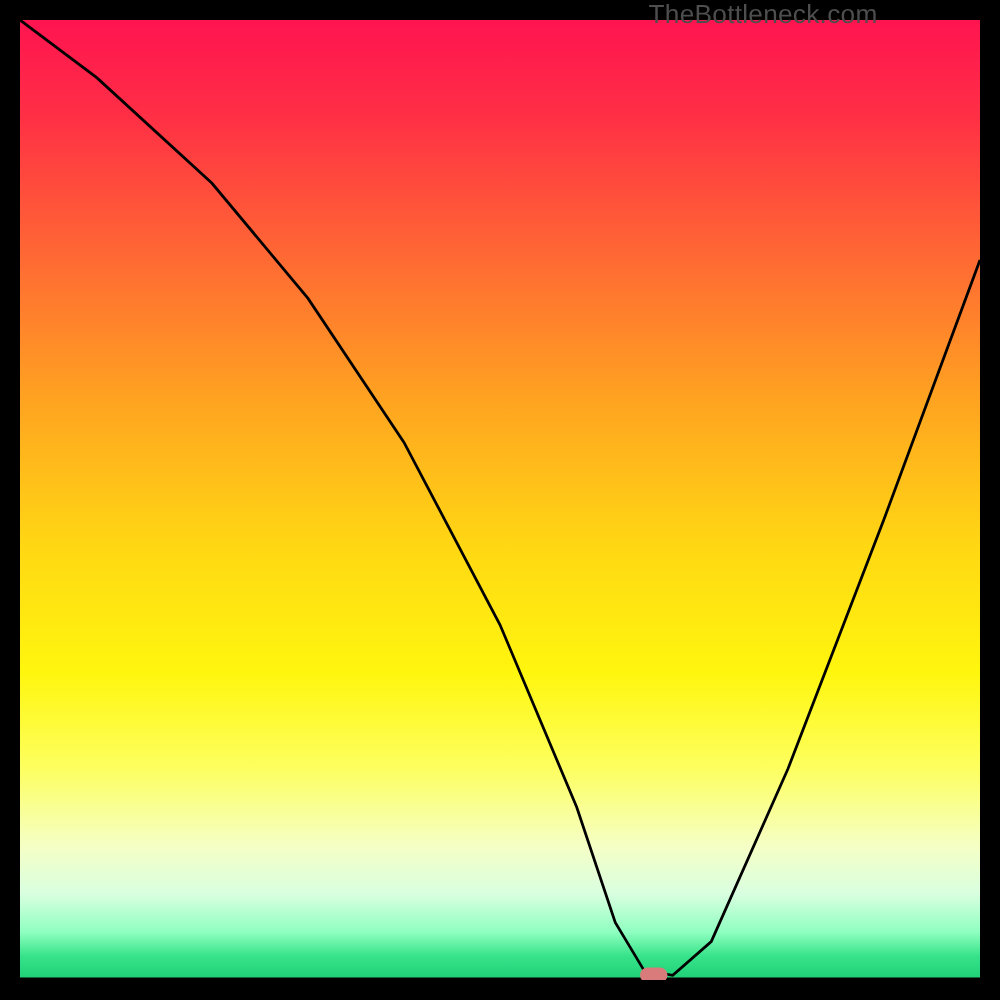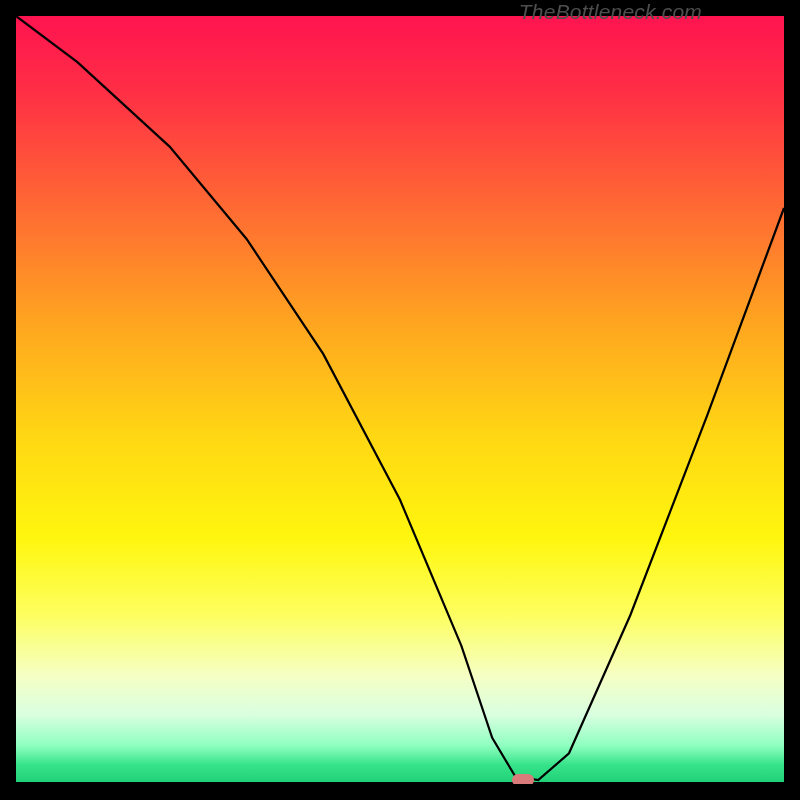--- a/index.html
+++ b/index.html
@@ -9,21 +9,20 @@
     height: 800px;
     background: #000;
     overflow: hidden;
     font-family: Arial, sans-serif;
   }
   .container {
     position: relative;
     width: 720px;
     height: 800px;
     background: #000;
-    font-style: italic;
   }
   .plot-area {
     position: absolute;
     left: 16px;
     top: 16px;
     width: 768px;
     height: 768px;
     overflow: hidden;
   }
   .gradient-bg {

